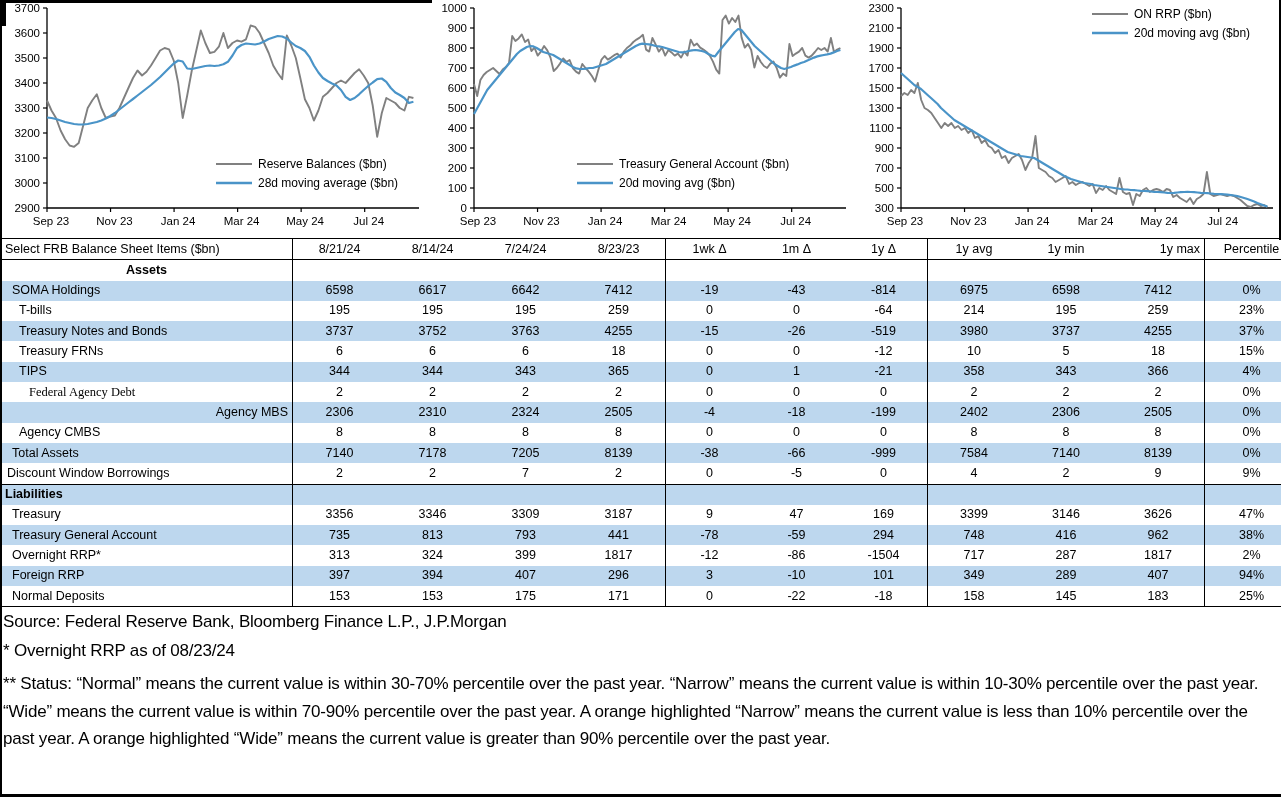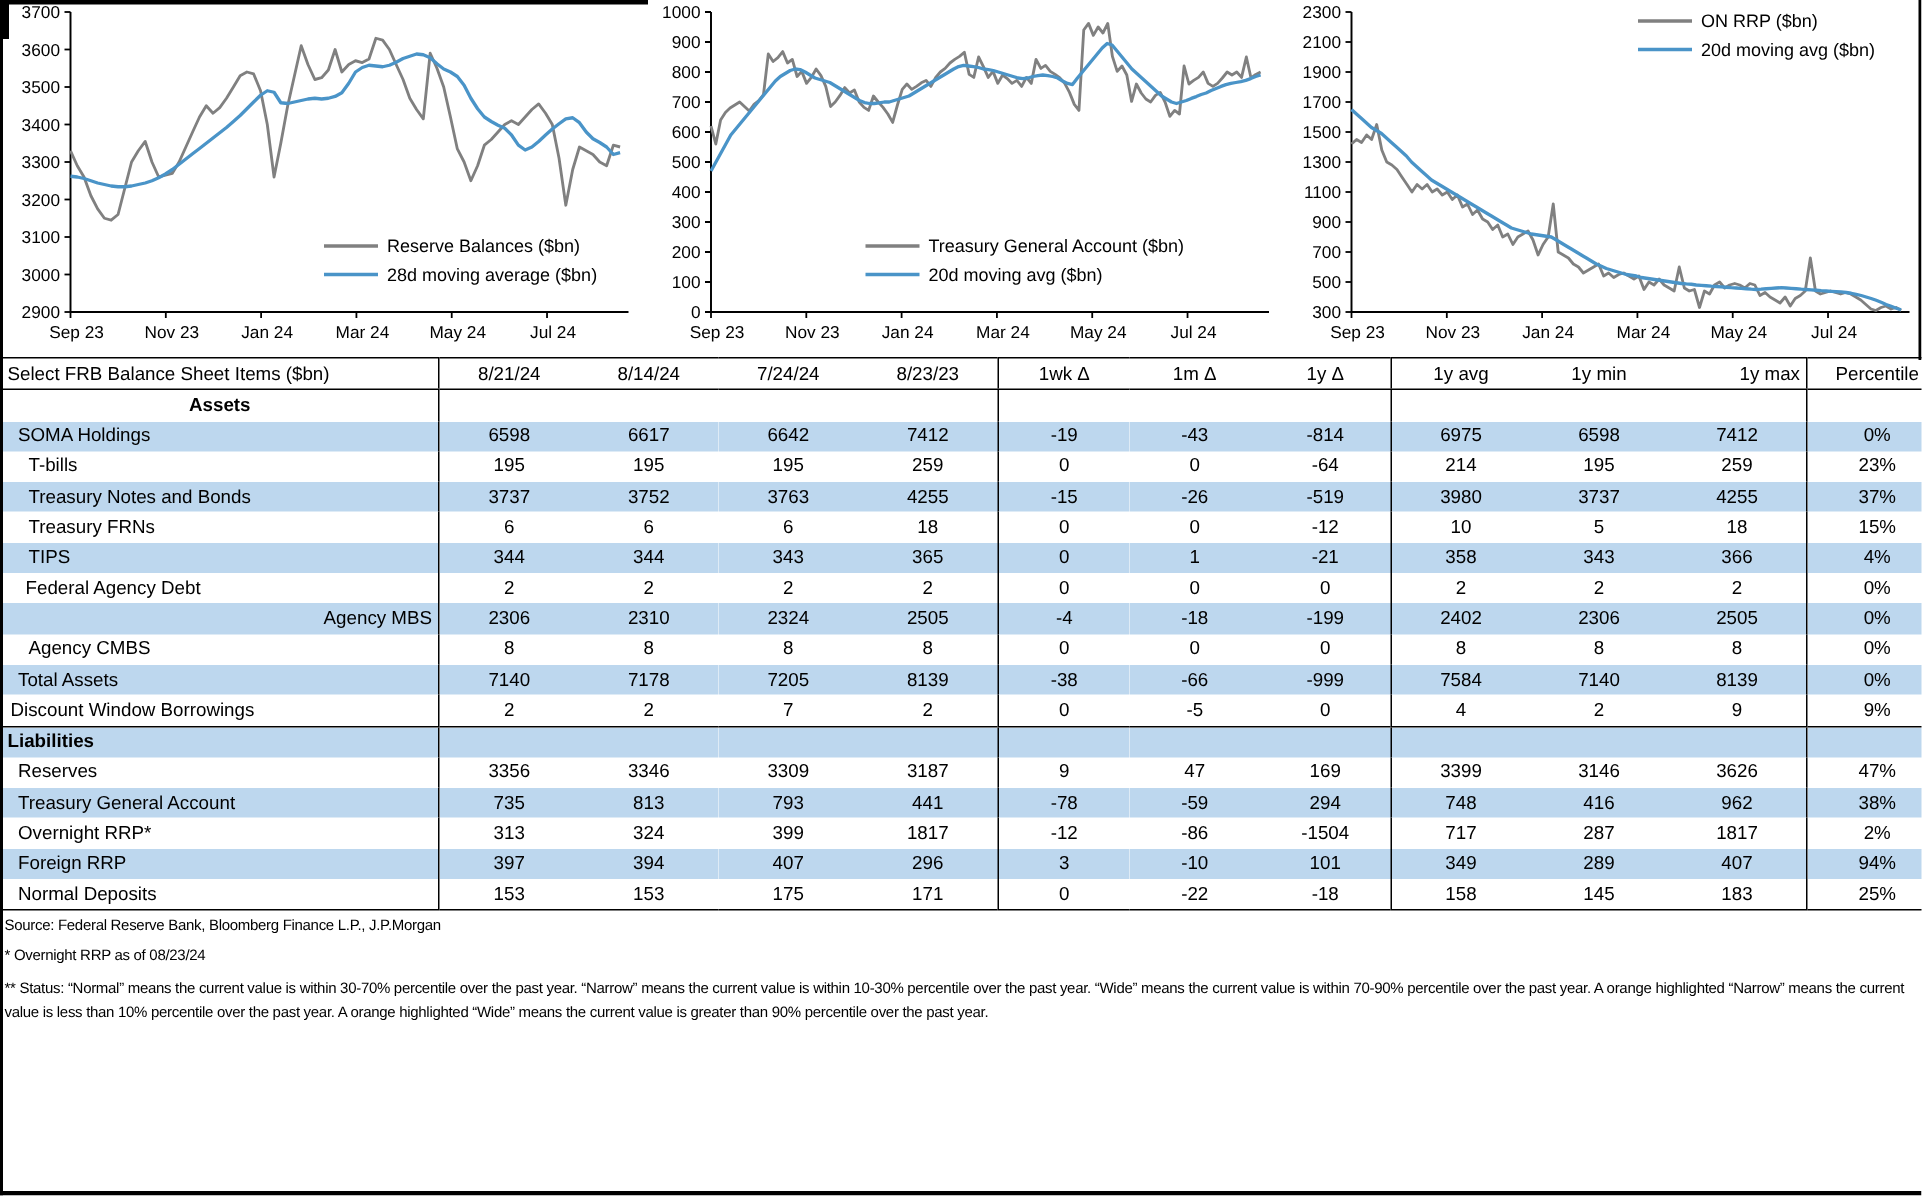--- a/index.html
+++ b/index.html
@@ -23,21 +23,21 @@
     padding:0 4px;height:20.3px;line-height:1.05;
     white-space:nowrap;overflow:hidden;font-weight:normal;
   }
   table.bs thead th{border-bottom:1.5px solid #000;text-align:center;}
   table.bs thead th.title-col{text-align:left;}
   table.bs td.num{text-align:center;}
   table.bs tr.shaded td{background:#BDD7EE;}
   table.bs td.group-start, table.bs th.group-start{border-left:1px solid #000;}
   table.bs tr.section td{border-top:1.2px solid #000;font-weight:bold;}
   
-  .footnotes{padding:5px 3px 0 3px;font-size:10px;letter-spacing:-0.2px;}
+  .footnotes{padding:5px 3px 0 3px;font-size:17px;letter-spacing:-0.2px;}
   .footnotes .fn{margin-bottom:9px;}
   .footnotes .fn-long{line-height:1.6;margin-bottom:0;}
   
   .edge{position:absolute;background:#000;}
   .edge-left{left:0;top:0;width:2px;height:797px;}
   .edge-left-blob{left:0;top:0;width:6px;height:26px;}
   .edge-bottom{left:0;top:794px;width:1281px;height:3px;}
   .edge-topleft{left:0;top:0;width:432px;height:3px;}
   .edge-righttop{left:1279px;top:0;width:2px;height:240px;}
 </style>
@@ -289,21 +289,21 @@
         <td class="num">365</td>
         <td class="num group-start">0</td>
         <td class="num">1</td>
         <td class="num">-21</td>
         <td class="num group-start">358</td>
         <td class="num">343</td>
         <td class="num">366</td>
         <td class="num group-start">4%</td>
       </tr>
       <tr>
-        <td style="padding-left: 16px;">Federal Agency Debt</td>
+        <td style="padding-left: 28px; font-family: Liberation Serif, serif;">Federal Agency Debt</td>
         <td class="num group-start">2</td>
         <td class="num">2</td>
         <td class="num">2</td>
         <td class="num">2</td>
         <td class="num group-start">0</td>
         <td class="num">0</td>
         <td class="num">0</td>
         <td class="num group-start">2</td>
         <td class="num">2</td>
         <td class="num">2</td>
@@ -373,21 +373,21 @@
         <td class="num"></td>
         <td class="num group-start"></td>
         <td class="num"></td>
         <td class="num"></td>
         <td class="num group-start"></td>
         <td class="num"></td>
         <td class="num"></td>
         <td class="num group-start"></td>
       </tr>
       <tr>
-        <td style="padding-left: 11px;">Reserves</td>
+        <td style="padding-left: 11px;">Treasury</td>
         <td class="num group-start">3356</td>
         <td class="num">3346</td>
         <td class="num">3309</td>
         <td class="num">3187</td>
         <td class="num group-start">9</td>
         <td class="num">47</td>
         <td class="num">169</td>
         <td class="num group-start">3399</td>
         <td class="num">3146</td>
         <td class="num">3626</td>

